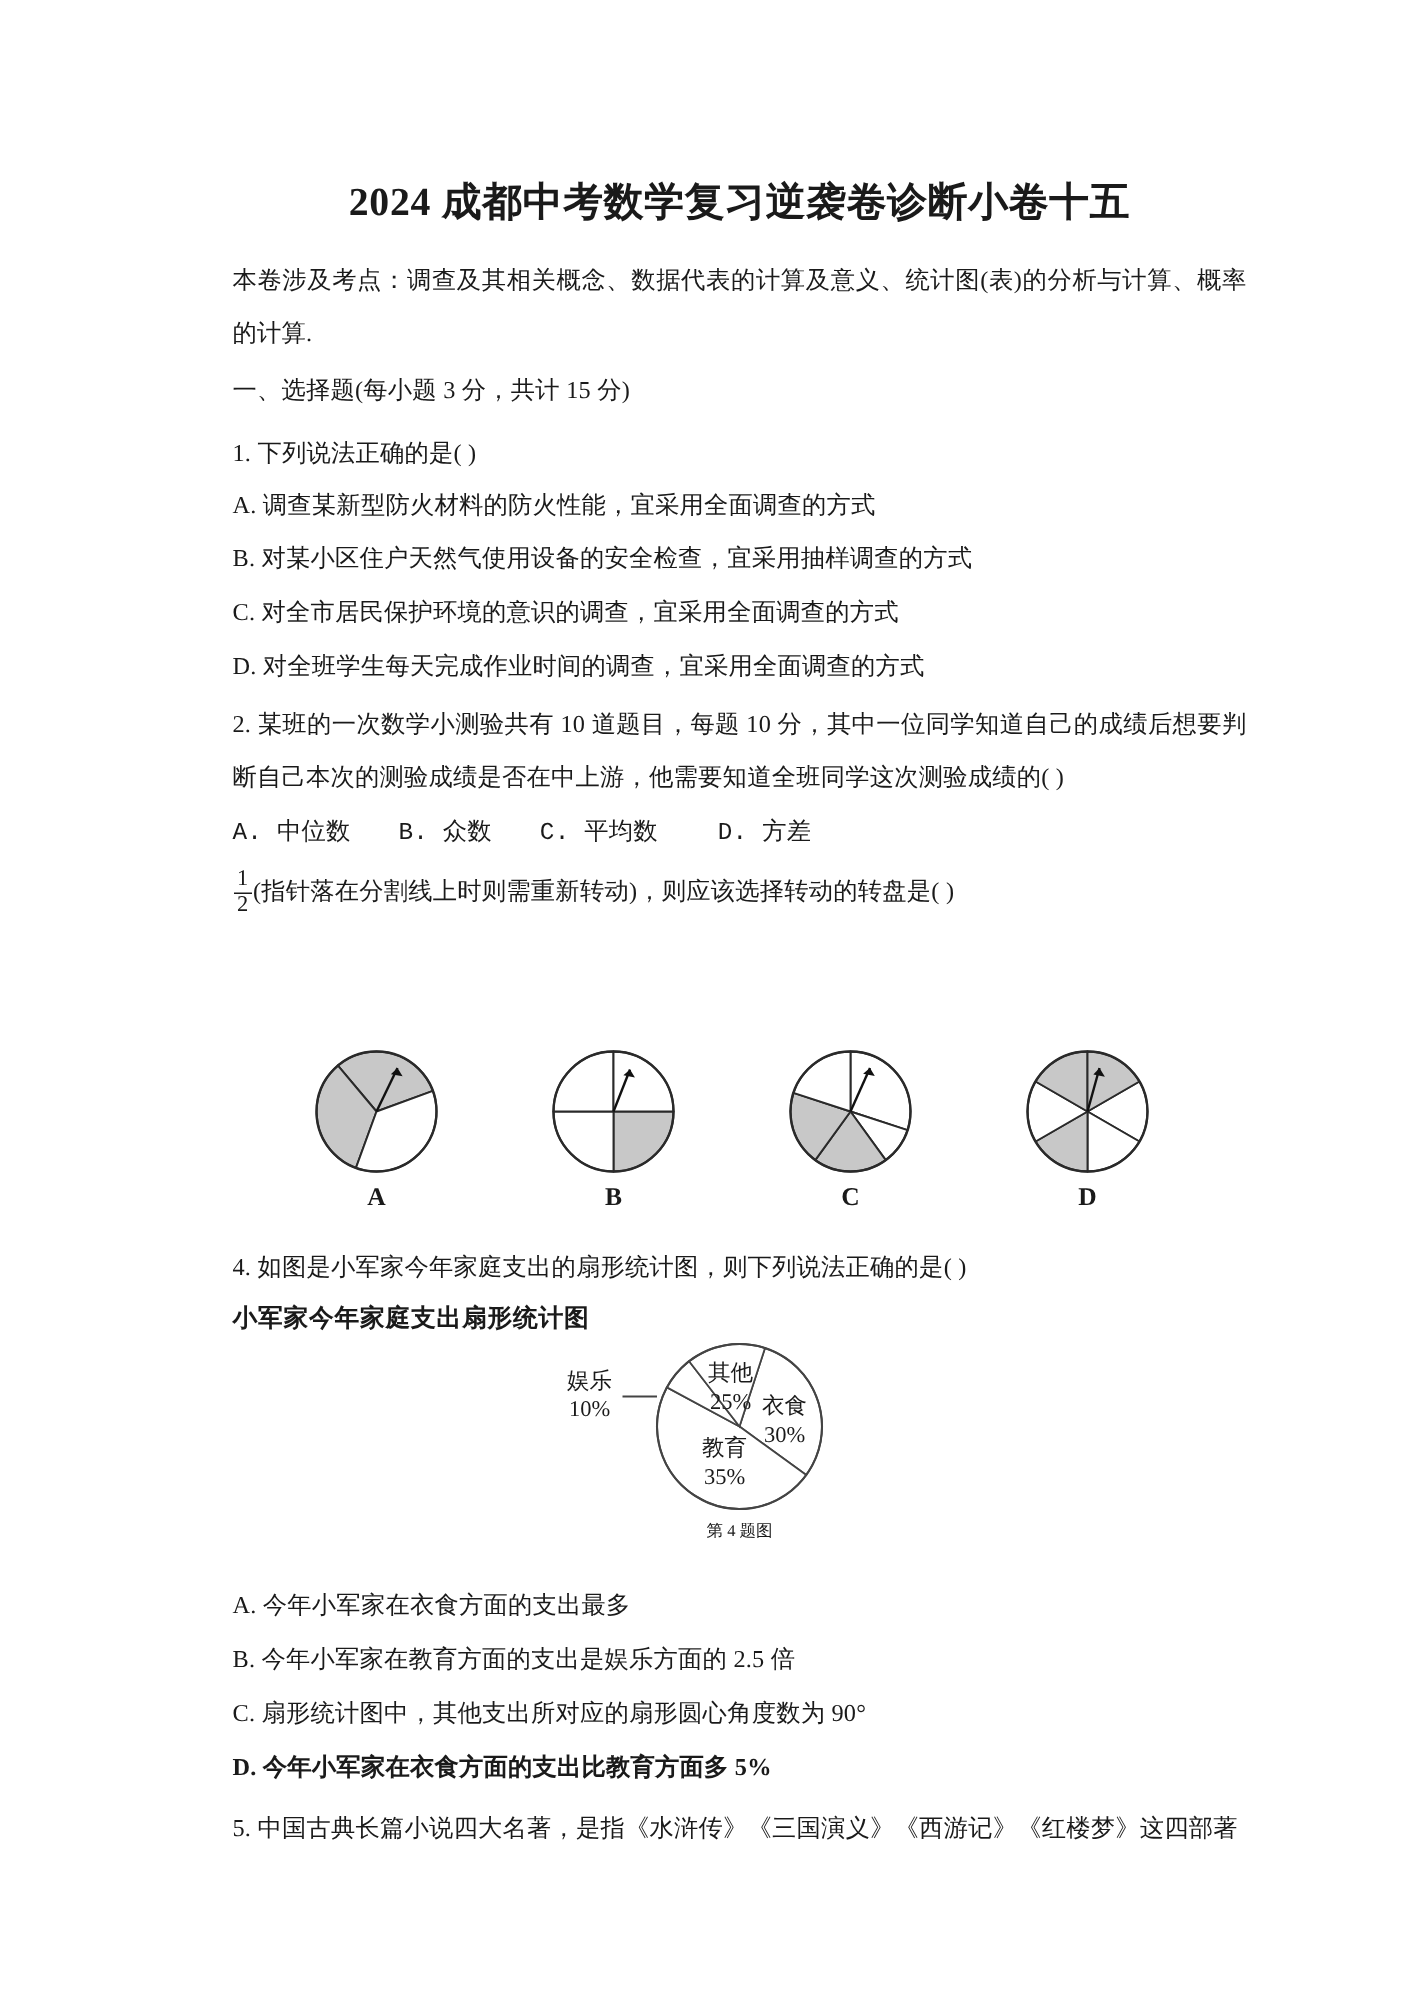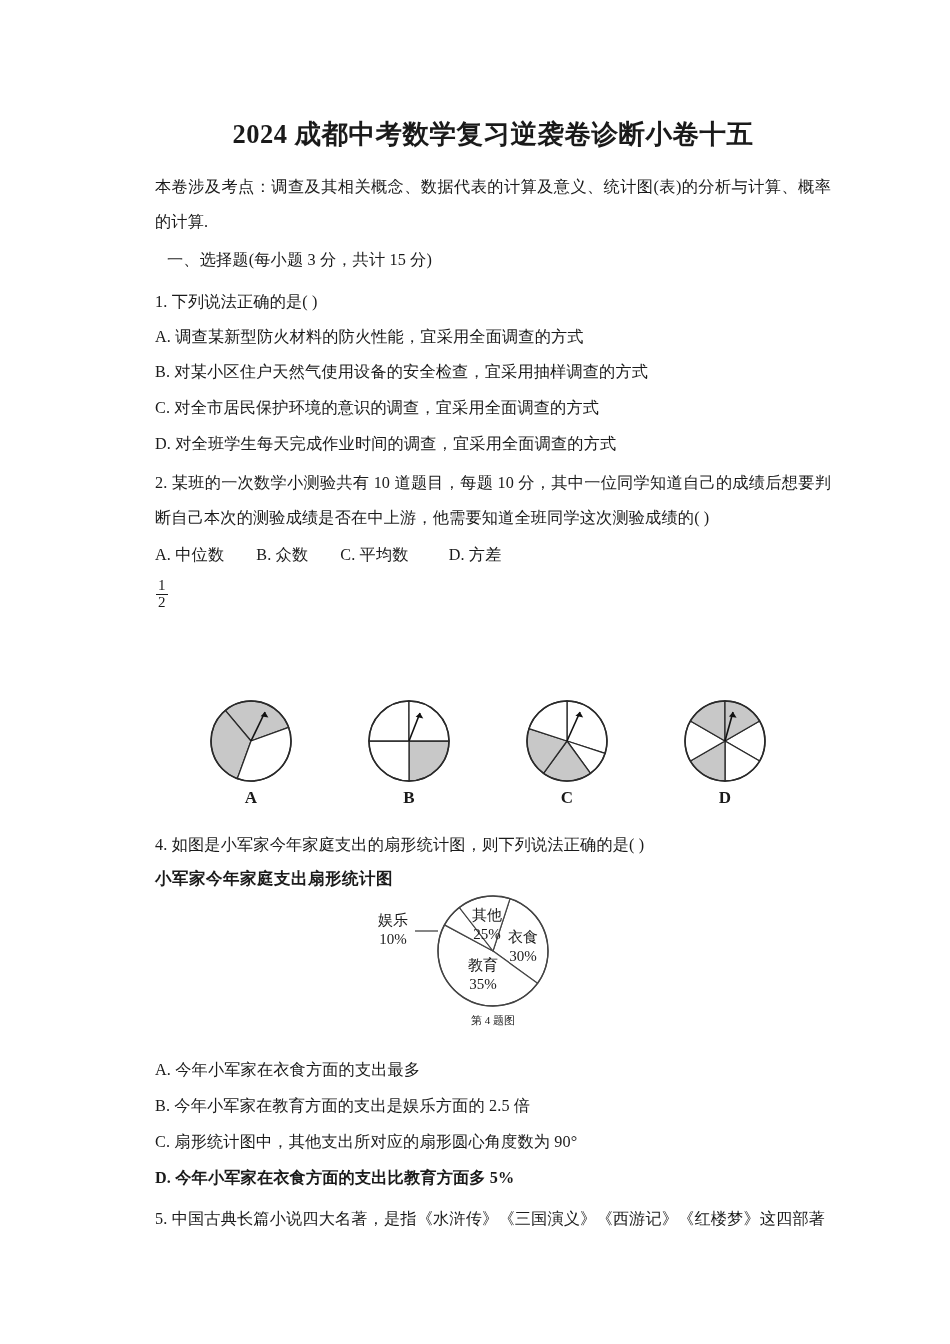--- a/index.html
+++ b/index.html
@@ -115,21 +115,21 @@
 
 <div class="page">
   <div class="content">
 
     <h1 class="doc-title">2024 成都中考数学复习逆袭卷诊断小卷十五</h1>
 
     <div class="block" style="top:170px;">
       <p class="para">本卷涉及考点：调查及其相关概念、数据代表的计算及意义、统计图(表)的分析与计算、概率的计算.</p>
     </div>
 
-    <div class="block" style="top:243px;margin-left:12px;">
+    <div class="block" style="top:243px;">
       <p class="para">一、选择题(每小题 3 分，共计 15 分)</p>
     </div>
 
     <div class="block" style="top:285px;">
       <p class="para">1. 下列说法正确的是(            )</p>
     </div>
     <div class="block" style="top:320px;">
       <p class="para">A. 调查某新型防火材料的防火性能，宜采用全面调查的方式</p>
     </div>
     <div class="block" style="top:355px;">
@@ -138,28 +138,28 @@
     <div class="block" style="top:391px;">
       <p class="para">C. 对全市居民保护环境的意识的调查，宜采用全面调查的方式</p>
     </div>
     <div class="block" style="top:427px;">
       <p class="para">D. 对全班学生每天完成作业时间的调查，宜采用全面调查的方式</p>
     </div>
 
     <div class="block" style="top:466px;">
       <p class="para">2.   某班的一次数学小测验共有 10 道题目，每题 10 分，其中一位同学知道自己的成绩后想要判断自己本次的测验成绩是否在中上游，他需要知道全班同学这次测验成绩的(        )</p>
     </div>
-    <div class="block" style="top:538px;">
+    <div class="block" style="top:538px;font-family:Liberation Mono, monospace;">
       <p class="para">
         <span>A. 中位数</span><span style="display:inline-block;width:32px;"></span><span>B. 众数</span><span style="display:inline-block;width:32px;"></span><span>C. 平均数</span><span style="display:inline-block;width:40px;"></span><span>D. 方差</span>
       </p>
     </div>
 
     <div class="block" style="top:577px;">
-      <p class="para"><span class="frac"><span class="num">1</span><span class="bar"></span><span class="den">2</span></span></p>
+      <p class="para"><span class="frac"><span class="num">1</span><span class="bar"></span><span class="den">2</span></span><span>(指针落在分割线上时则需重新转动)，则应该选择转动的转盘是(        )</span></p>
     </div>
 
     <div class="spin-row" style="top:697px;">
 
       <div class="spin-cell" style="left:36px;">
         <svg width="120" height="88" viewBox="0 0 120 88">
           <g transform="translate(60,44)">
 
             <path d="M0,0 L37.6,-13.7 A40,40 0 0,0 -25.7,-30.6 Z" fill="#c8c8c8" stroke="#2a2a2a" stroke-width="1.3" stroke-linejoin="round"></path>
             <path d="M0,0 L-25.7,-30.6 A40,40 0 0,0 -13.7,37.6 Z" fill="#c8c8c8" stroke="#2a2a2a" stroke-width="1.3" stroke-linejoin="round"></path>

